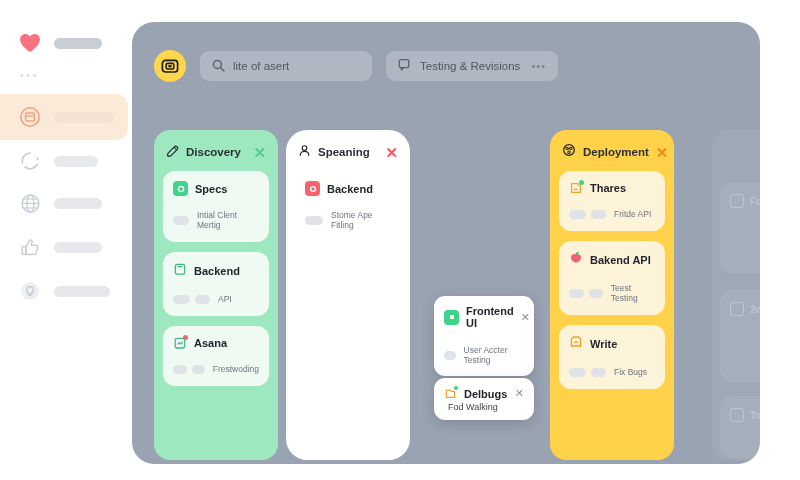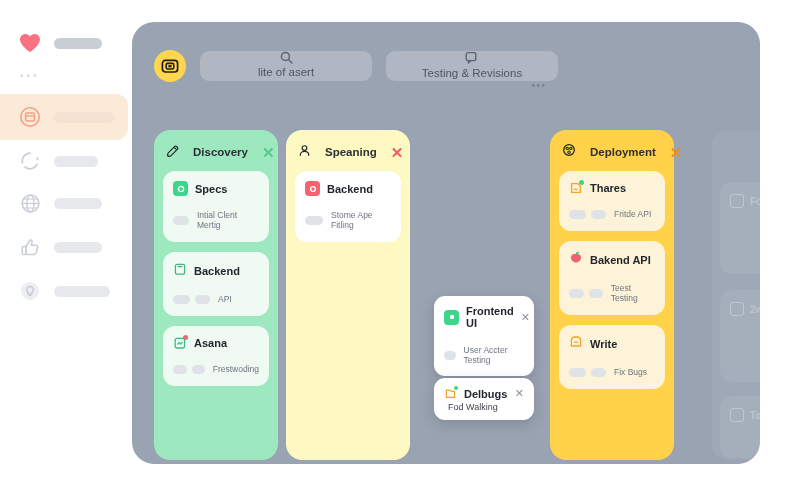--- a/index.html
+++ b/index.html
@@ -37,55 +37,55 @@
   }
 
   
   #toolbar{position:absolute;left:22px;top:28px;display:flex;align-items:center;gap:14px;}
   #brand{
     width:32px;height:32px;border-radius:50%;background:#ffd64d;
     display:flex;align-items:center;justify-content:center;
   }
   .pill{
     height:30px;border-radius:9px;background:#b0b7c3;
-    display:flex;align-items:center;padding:0 12px;
-    color:#4e5663;font-size:11.5px;flex-direction:column;
+    display:flex;align-items:center;gap:8px;padding:0 12px;
+    color:#4e5663;font-size:11.5px;
   }
   #searchpill{width:148px;}
   #taskpill{width:148px;justify-content:flex-start;}
   #taskpill .dots{margin-left:auto;color:#7b8391;font-size:11px;letter-spacing:1px;}
 
   
   #board{position:absolute;left:22px;top:108px;right:0;bottom:0;}
   .col{
     position:absolute;top:0;width:124px;border-radius:16px;padding:0;
   }
   .col-head{
-    display:flex;align-items:center;gap:14px;
+    display:flex;align-items:center;gap:7px;
     padding:13px 12px 10px 12px;
     justify-content:space-between;
   }
   .col-title{font-size:11.5px;font-weight:bold;color:#2b2f36;flex:1;}
   .col-x{font-size:15px;font-weight:bold;line-height:1;cursor:pointer;}
   .col-body{padding:0 9px 10px 9px;display:flex;flex-direction:column;gap:10px;}
 
   .card{border-radius:12px;padding:10px 10px 12px 10px;}
   .card-top{display:flex;align-items:center;gap:7px;margin-bottom:14px;}
   .card-title{font-size:11px;font-weight:bold;color:#22262c;}
   .card-foot{display:flex;align-items:center;gap:5px;}
   .chip{height:9px;border-radius:5px;background:#dfe3e8;}
   .chip.w1{width:17px;} .chip.w2{width:15px;}
   .card-sub{font-size:8.5px;color:#6e7580;margin-left:3px;}
 
   
   .col.green{background:#9de8be;}
   .col.green .col-x{color:#57c98f;}
   .col.green .card{background:#eefaf2;}
   
-  .col.pink{background:#fef9c3;}
+  .col.pink{background:#ffffff;border-radius:21px;}
   .col.pink .col-x{color:#f25a66;}
   .col.pink .card.tint{background:#fdd5d8;}
   .col.pink .card.white{background:#ffffff;}
   
   .col.yellow{background:#ffd24a;}
   .col.yellow .col-x{color:#f08b1d;}
   .col.yellow .card{background:#fdf3d8;}
 
   
   .float{

